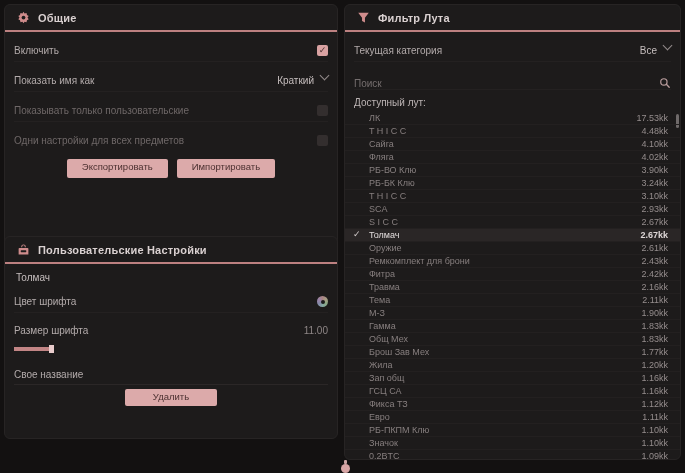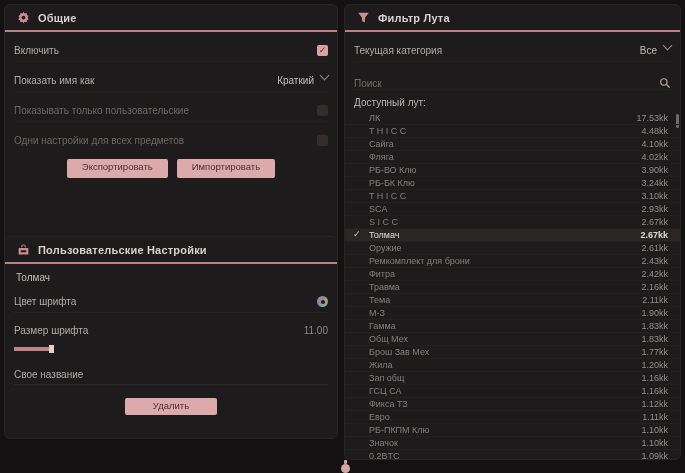--- a/index.html
+++ b/index.html
@@ -106,21 +106,21 @@
     <span>Размер шрифта</span>
     <span class="val">11.00</span>
   </div>
   <div class="sl-track">
     <div class="sl-fill" style="width: 12%;"></div>
     <div class="sl-handle" style="left: calc(12% - 3px);"></div>
   </div>
   <div class="inputrow">
     <span class="txt">Свое название</span>
   </div>
-  <div class="btnrow" style="margin-top:13px">
+  <div class="btnrow" style="margin-top:4px">
     <button class="btn" style="padding:3px 28px 4px">Удалить</button>
   </div>
 </div>
 
 <div class="panel p3">
   <div class="hdr">
     <span class="icn">
       <svg width="13" height="13" viewBox="0 0 16 16">
           <path fill="#cf8c8c" d="M1.5 2h13L9.8 8.3V14l-3.6-1.6V8.3z"></path>
         </svg>

